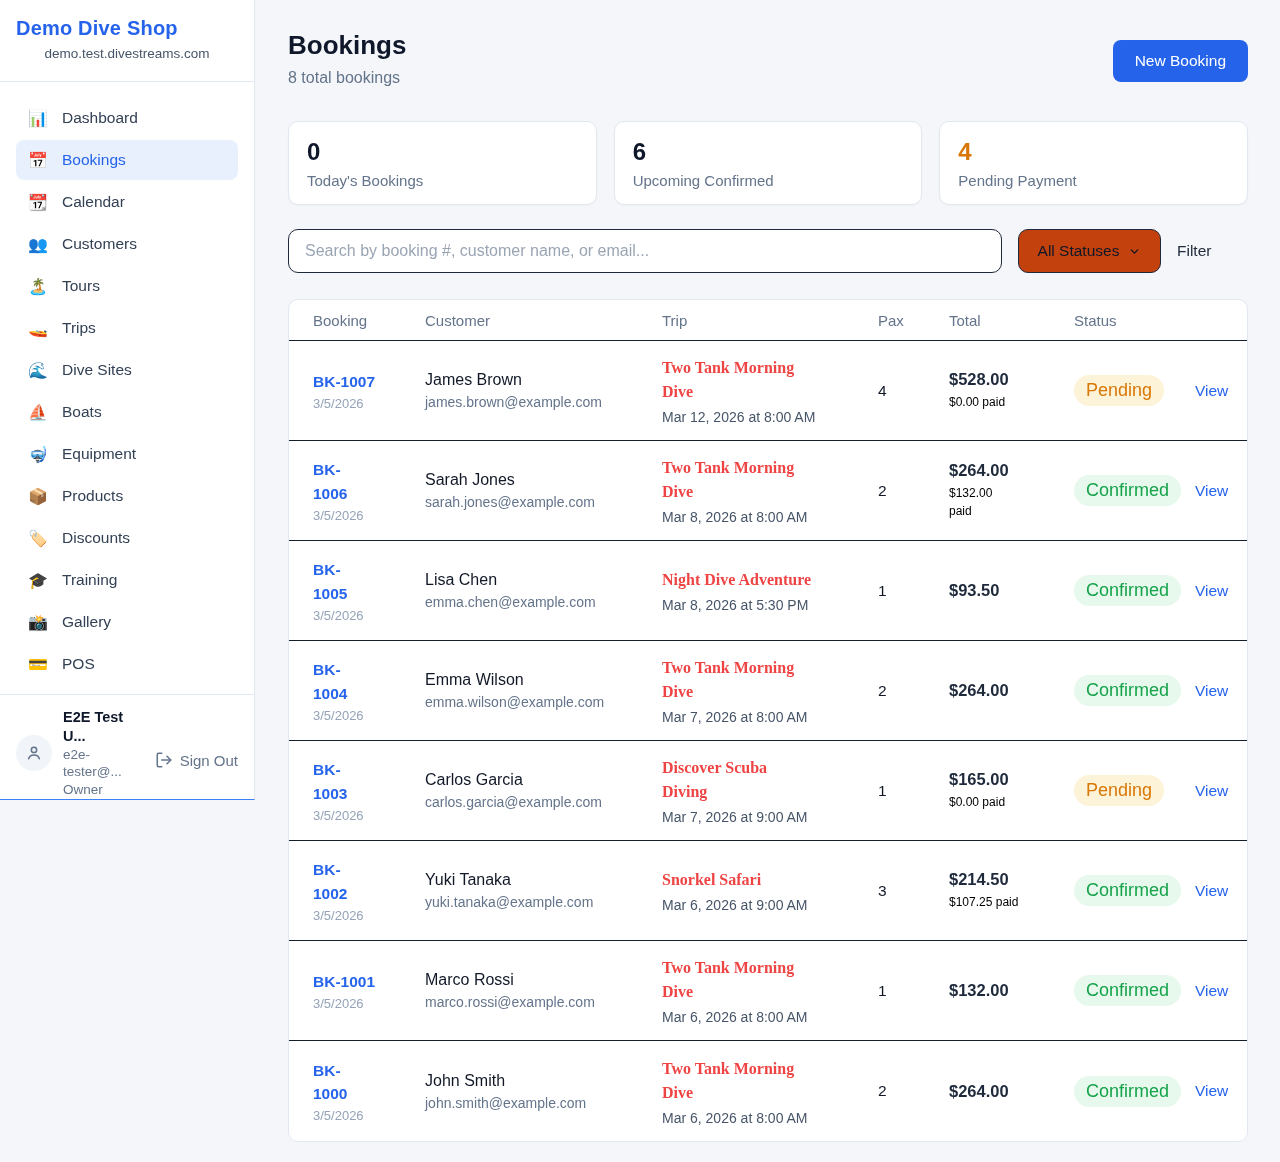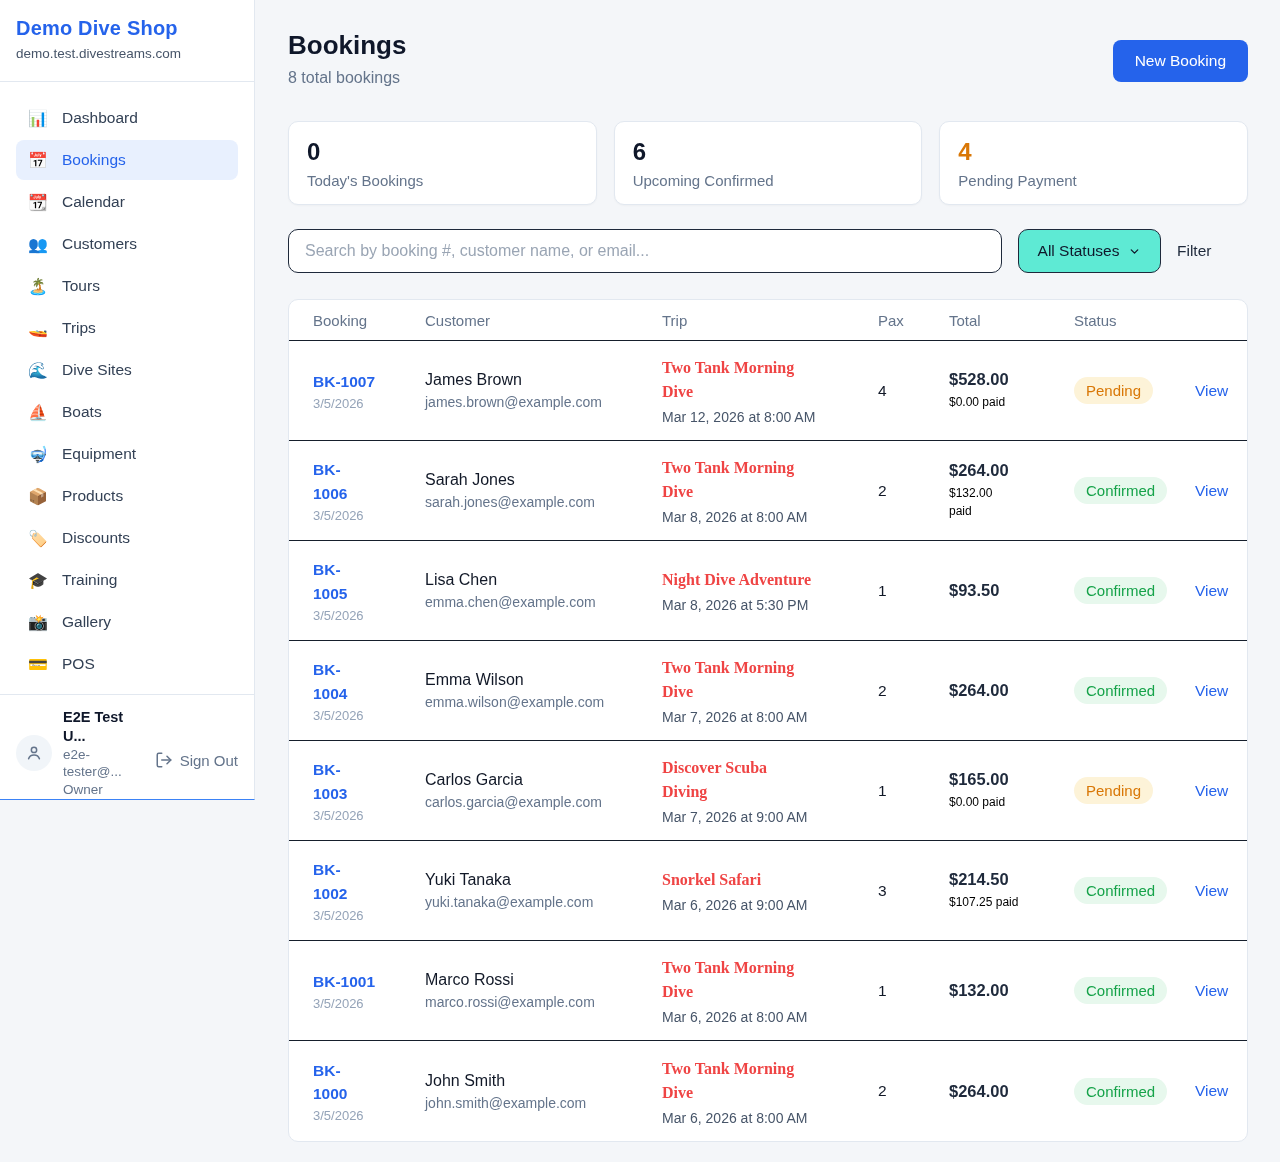--- a/index.html
+++ b/index.html
@@ -13,21 +13,21 @@
   
   .sidebar {
     position:absolute; left:0; top:0; width:255px; height:800px;
     background:#ffffff;
     border-right:1px solid #e2e8f0;
     border-bottom:1px solid #3b82f6;
     display:flex; flex-direction:column;
   }
   .brand { padding:17px 16px 20px 16px; border-bottom:1px solid #e2e8f0; }
   .brand-name { color:#2563eb; font-size:20px; font-weight:700; letter-spacing:.2px; }
-  .brand-domain { color:#475569; font-size:13.5px; margin-top:6px; }
+  .brand-domain { color:#475569; font-size:13.5px; margin-top:6px;text-align:center; }
   .nav { padding:14px 0 8px 0; flex:1; }
   .nav-item {
     display:flex; align-items:center; gap:14px;
     height:40px; margin:2px 16px; padding:0 12px;
     border-radius:8px; cursor:pointer;
     font-size:15.5px; color:#334155;
   }
   .nav-item .nav-icon { width:20px; font-size:16px; text-align:center; }
   .nav-item.active { background:#e8f0fe; color:#2563eb; font-weight:500; }
   .side-footer {
@@ -68,21 +68,21 @@
   
   .controls { display:flex; align-items:center; margin-top:24px; }
   .search-input {
     width:714px; height:44px; border:1.5px solid #1e293b; border-radius:10px;
     padding:0 16px; font-family:inherit; font-size:16px; color:#0f172a; background:#fff;
     outline:none;
   }
   .search-input::placeholder { color:#9aa5b4; }
   .status-select {
     margin-left:16px; width:143px; height:44px;
-    border:1.5px solid #1e293b; border-radius:10px; background:#5eead4;
+    border:1.5px solid #1e293b; border-radius:10px; background:#c2410c;
     display:flex; align-items:center; justify-content:center; gap:9px;
     font-size:15.5px; color:#0f172a; cursor:pointer;
   }
   .filter-link { margin-left:16px; font-size:15.5px; color:#1e293b; cursor:pointer; }
   
   .table-card {
     margin-top:26px; background:#fff; border:1px solid #e2e8f0;
     border-radius:10px; overflow:hidden; width:960px;
   }
   .trow, .thead {
@@ -97,21 +97,21 @@
   .bk-link { color:#2563eb; font-size:15.5px; font-weight:600; text-decoration:none; white-space:pre-line; line-height:1.5; display:inline-block; cursor:pointer; }
   .bk-date { font-size:13px; color:#94a3b8; margin-top:3px; }
   .cust-name { font-size:16px; color:#111827; }
   .cust-email { font-size:14px; color:#64748b; margin-top:5px; }
   .trip-name { font-size:16px; font-weight:600; color:#ef4444; white-space:pre-line; line-height:1.5;font-family:Liberation Serif, serif; }
   .trip-date { font-size:14px; color:#475569; margin-top:5px; }
   .pax { font-size:15.5px; color:#111827; }
   .total-amt { font-size:16.5px; font-weight:700; color:#1e293b; }
   .total-paid { font-size:12px; color:#000000; margin-top:4px; white-space:pre-line; line-height:1.5; }
   .badge {
-    display:inline-block; padding:5px 12px; border-radius:999px; font-size:15px;
+    display:inline-block; padding:5px 12px; border-radius:999px; font-size:18px;
   }
   .b-pending { background:#fdf3d8; color:#d97706; }
   .b-confirmed { background:#e7f8ed; color:#16a34a; }
   .view-link { color:#2563eb; font-size:15.5px; font-weight:500; cursor:pointer; text-decoration:none; }
 </style>
 </head>
 <body>
 
 <aside class="sidebar">
   <div class="brand">

